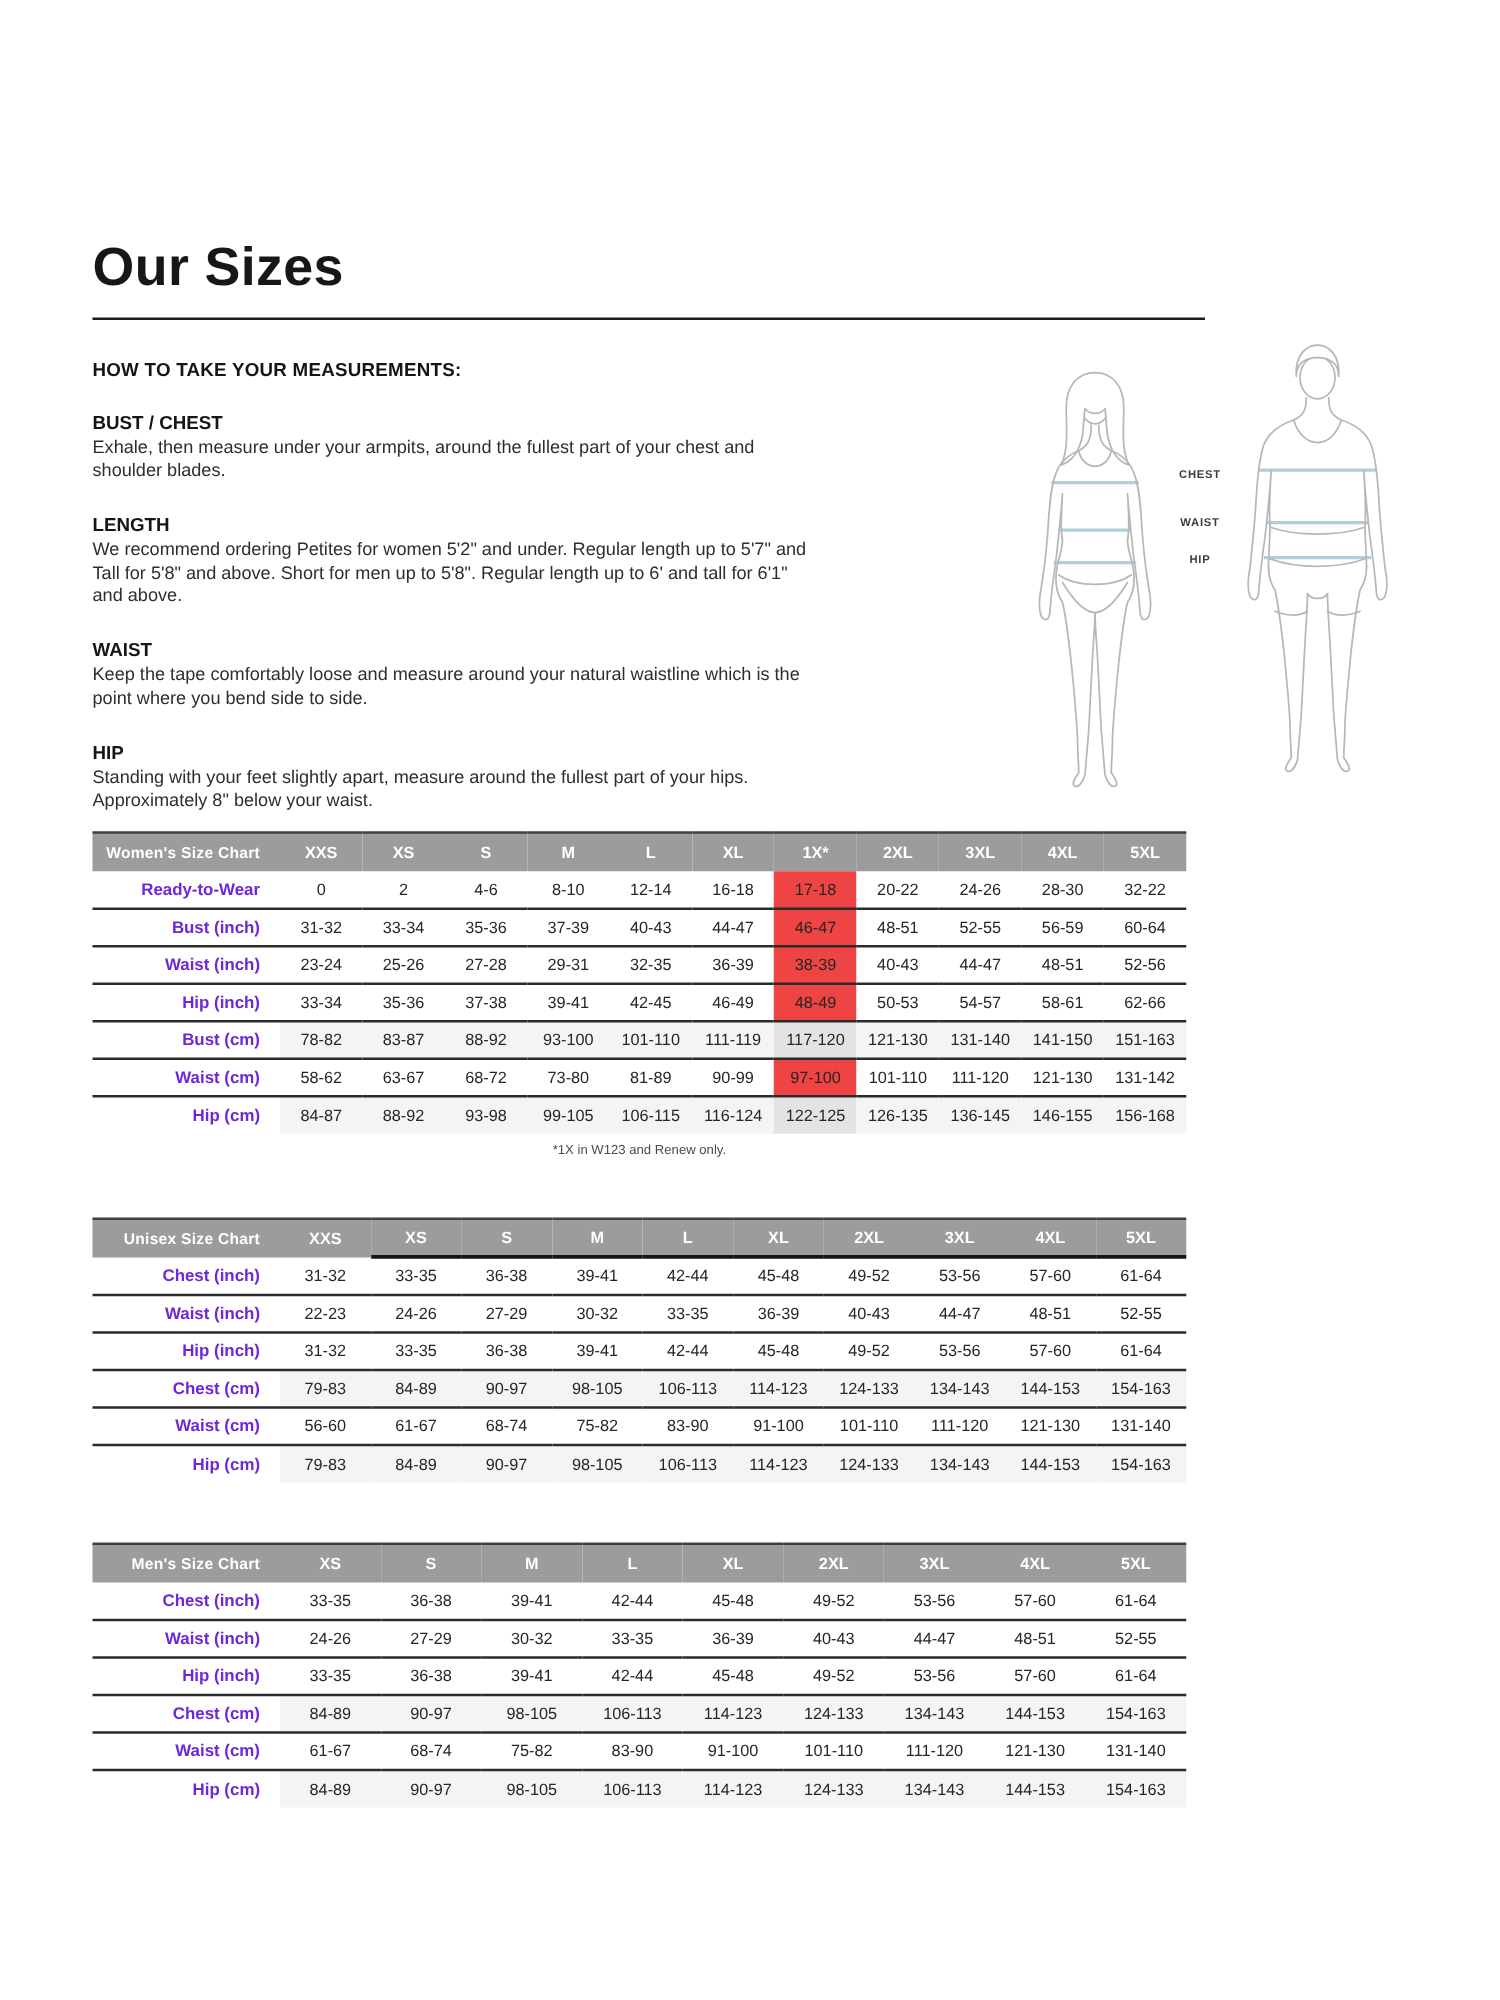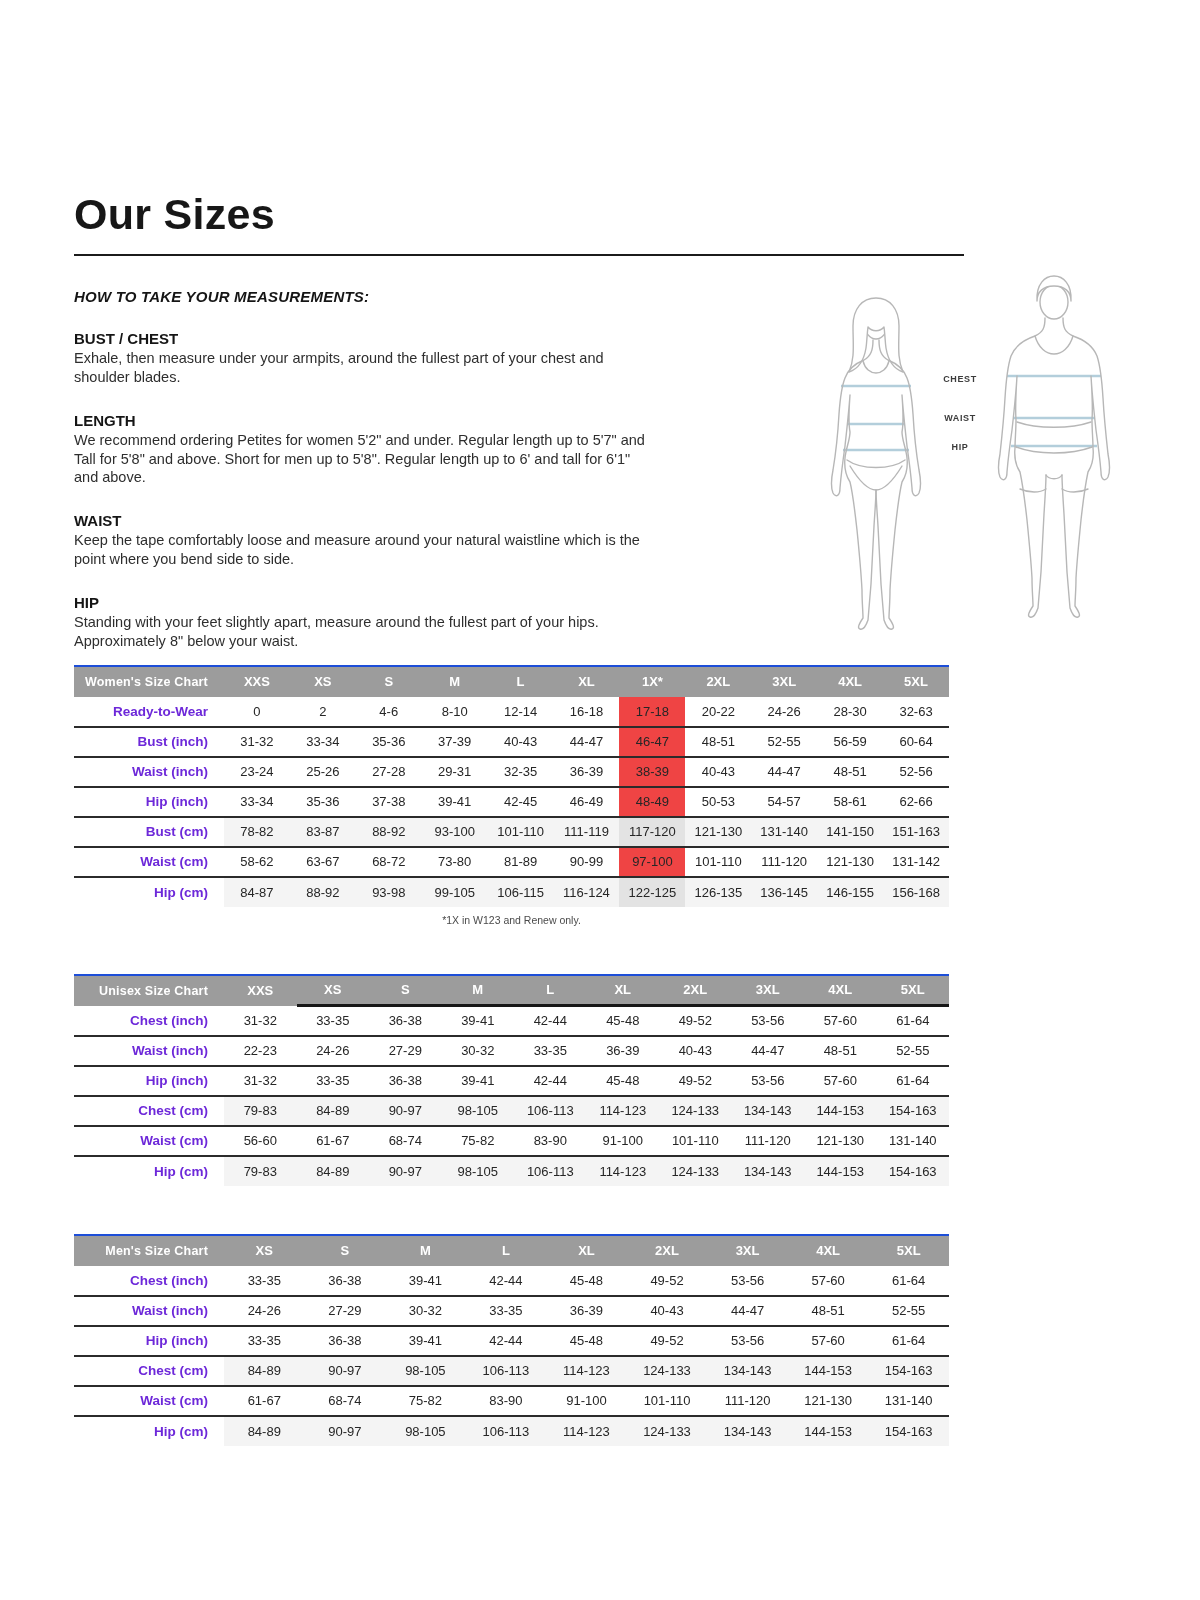--- a/index.html
+++ b/index.html
@@ -20,39 +20,39 @@
   }
   .title-rule {
     border:none; border-top:2.5px solid #1b1b1b;
     margin:15px 0 0 0; width:890px;
   }
 
   
   .intro-row { display:flex; margin-top:32px; }
   .instructions { width:580px; flex:none; }
   .how-to {
-    margin:0; font-size:15px; font-weight:700; letter-spacing:.2px; color:#151515;font-style:italic;
+    margin:0; font-size:15px; font-weight:700; letter-spacing:.2px; color:#151515;
   }
   .m-section { margin-top:25px; }
   .m-section h3 { margin:0 0 2px 0; font-size:15px; font-weight:700; color:#151515; }
   .m-section p  { margin:0; font-size:14.5px; line-height:1.3; color:#2e2e2e; }
 
   .figures { flex:1; display:flex; justify-content:flex-end; margin-top:-22px; }
   .figures svg { display:block; }
   .fig-line { stroke:#b3cedb; stroke-width:2.6; }
   .fig-outline { fill:#ffffff; stroke:#b7b7b7; stroke-width:1.4; stroke-linecap:round; stroke-linejoin:round; }
   .fig-stroke { fill:none; stroke:#b7b7b7; stroke-width:1.4; stroke-linecap:round; stroke-linejoin:round; }
   .fig-label { font-family:"Liberation Sans",sans-serif; font-size:9px; font-weight:700; fill:#3c3c3c; letter-spacing:.6px; }
 
   
   .table-section { margin-top:48px; }
   .table-section.first { margin-top:14px; }
   table.chart {
     border-collapse:collapse; table-layout:fixed;
-    width:875px; border-top:2px solid #1d4ed8;
+    width:875px; border-top:2px solid #404040;
   }
   .chart thead th {
     background:#9c9c9c; color:#ffffff;
     font-size:13px; font-weight:700; height:31px; text-align:center;
   }
   .chart thead th.chart-title {
     width:150px; text-align:right; padding-right:16px; font-size:12.5px; letter-spacing:.2px;
   }
   .chart tbody tr { height:30px; }
   .chart tbody tr:not(:first-child) > th,
@@ -165,21 +165,21 @@
             <td>0</td>
             <td>2</td>
             <td>4-6</td>
             <td>8-10</td>
             <td>12-14</td>
             <td>16-18</td>
             <td class="hl">17-18</td>
             <td>20-22</td>
             <td>24-26</td>
             <td>28-30</td>
-            <td>32-63</td>
+            <td>32-22</td>
           </tr>
           <tr>
             <th>Bust (inch)</th>
             <td>31-32</td>
             <td>33-34</td>
             <td>35-36</td>
             <td>37-39</td>
             <td>40-43</td>
             <td>44-47</td>
             <td class="hl">46-47</td>

